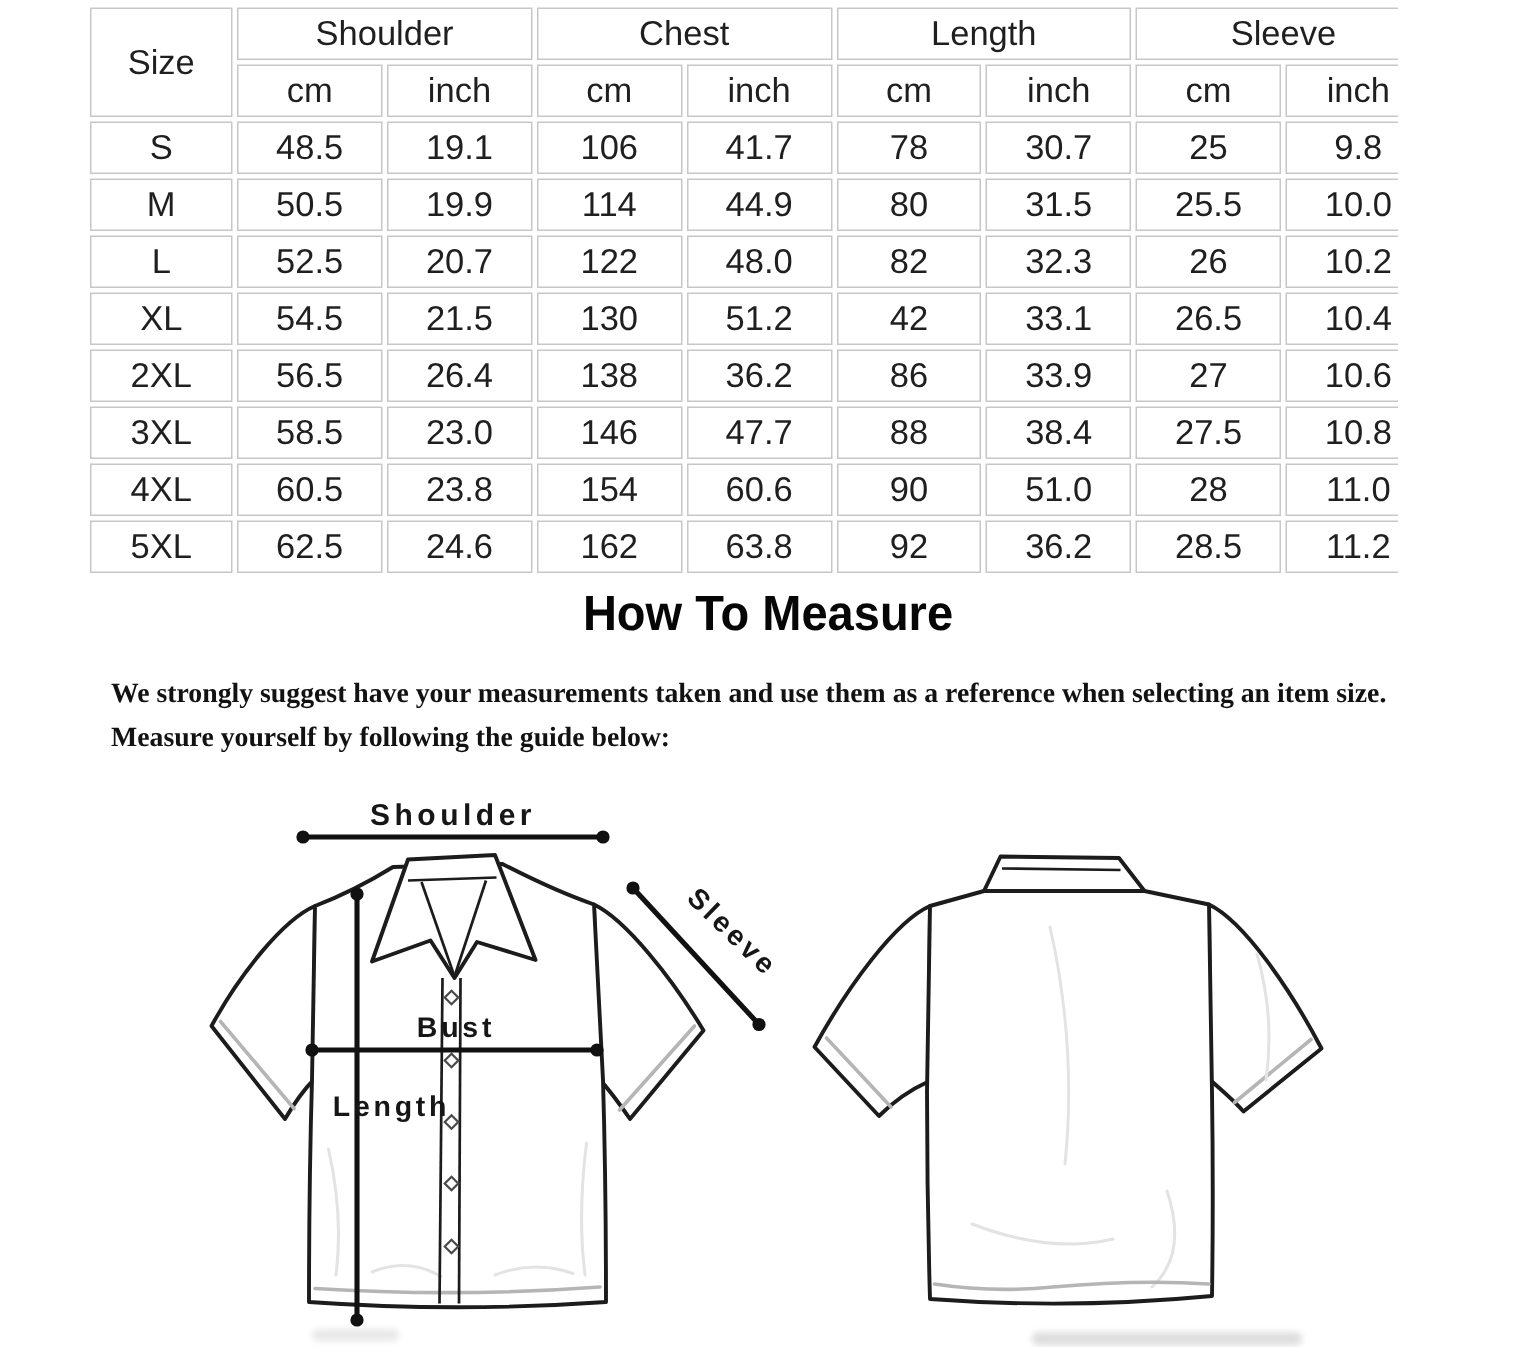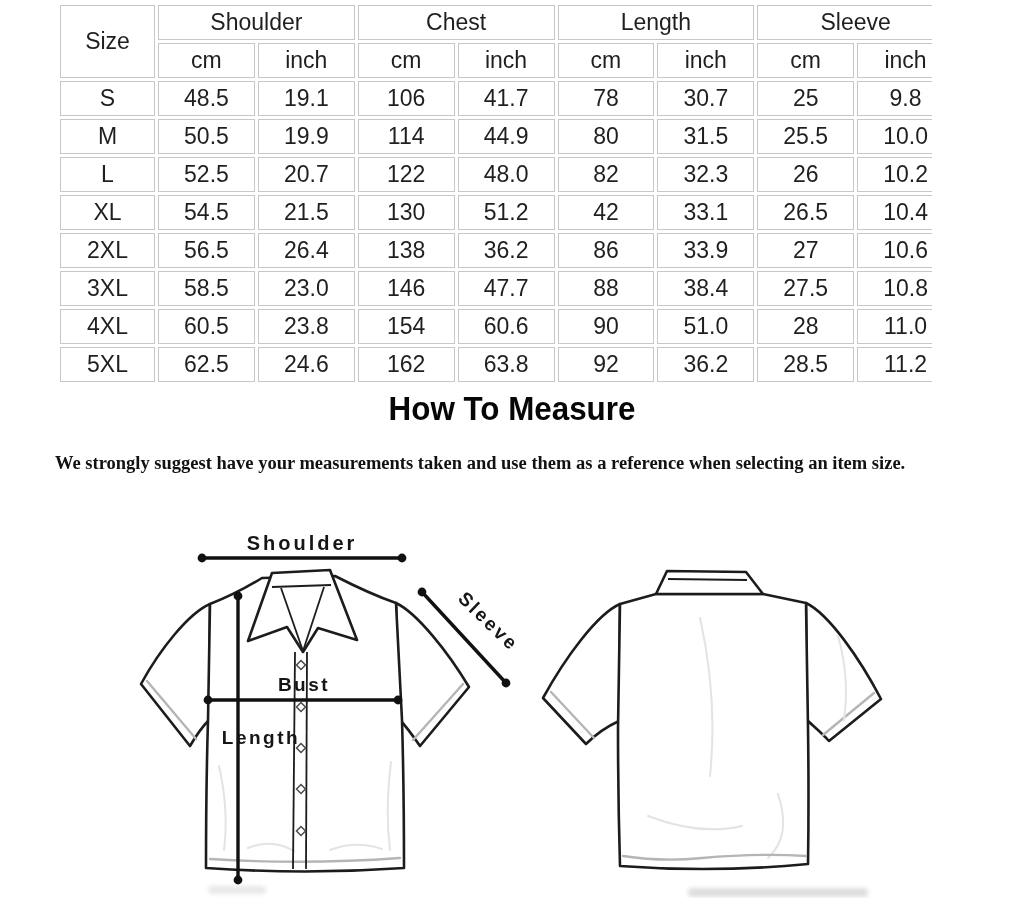--- a/index.html
+++ b/index.html
@@ -48,21 +48,21 @@
     width: 1024px;
     text-align: center;
     font-size: 33px;
     font-weight: bold;
     letter-spacing: 0px;
     color: #060606;
     transform: scaleX(0.95);
   }
   #howto-text {
     position: absolute;
-    left: 55px;
+    left: 74px;
     top: 449px;
     color: #121212;
     font-family: "Liberation Serif", serif;
     font-weight: bold;
     font-size: 18.5px;
     line-height: 29px;
     white-space: nowrap;
   }
 
   
@@ -215,20 +215,21 @@
             <td>28.5</td>
             <td>11.2</td>
           </tr>
         </tbody>
     </table>
   </div>
 
   <div id="howto-title">How To Measure</div>
   <div id="howto-text">
     <div>We strongly suggest have your measurements taken and use them as a reference when selecting an item size.</div>
+    <div>Measure yourself by following the guide below:</div>
   </div>
 
   <svg id="diagram" viewBox="0 0 1024 380" xmlns="http://www.w3.org/2000/svg">
 
     <defs>
       <filter id="soft" x="-50%" y="-50%" width="200%" height="200%">
         <feGaussianBlur stdDeviation="2.2"></feGaussianBlur>
       </filter>
     </defs>
 

